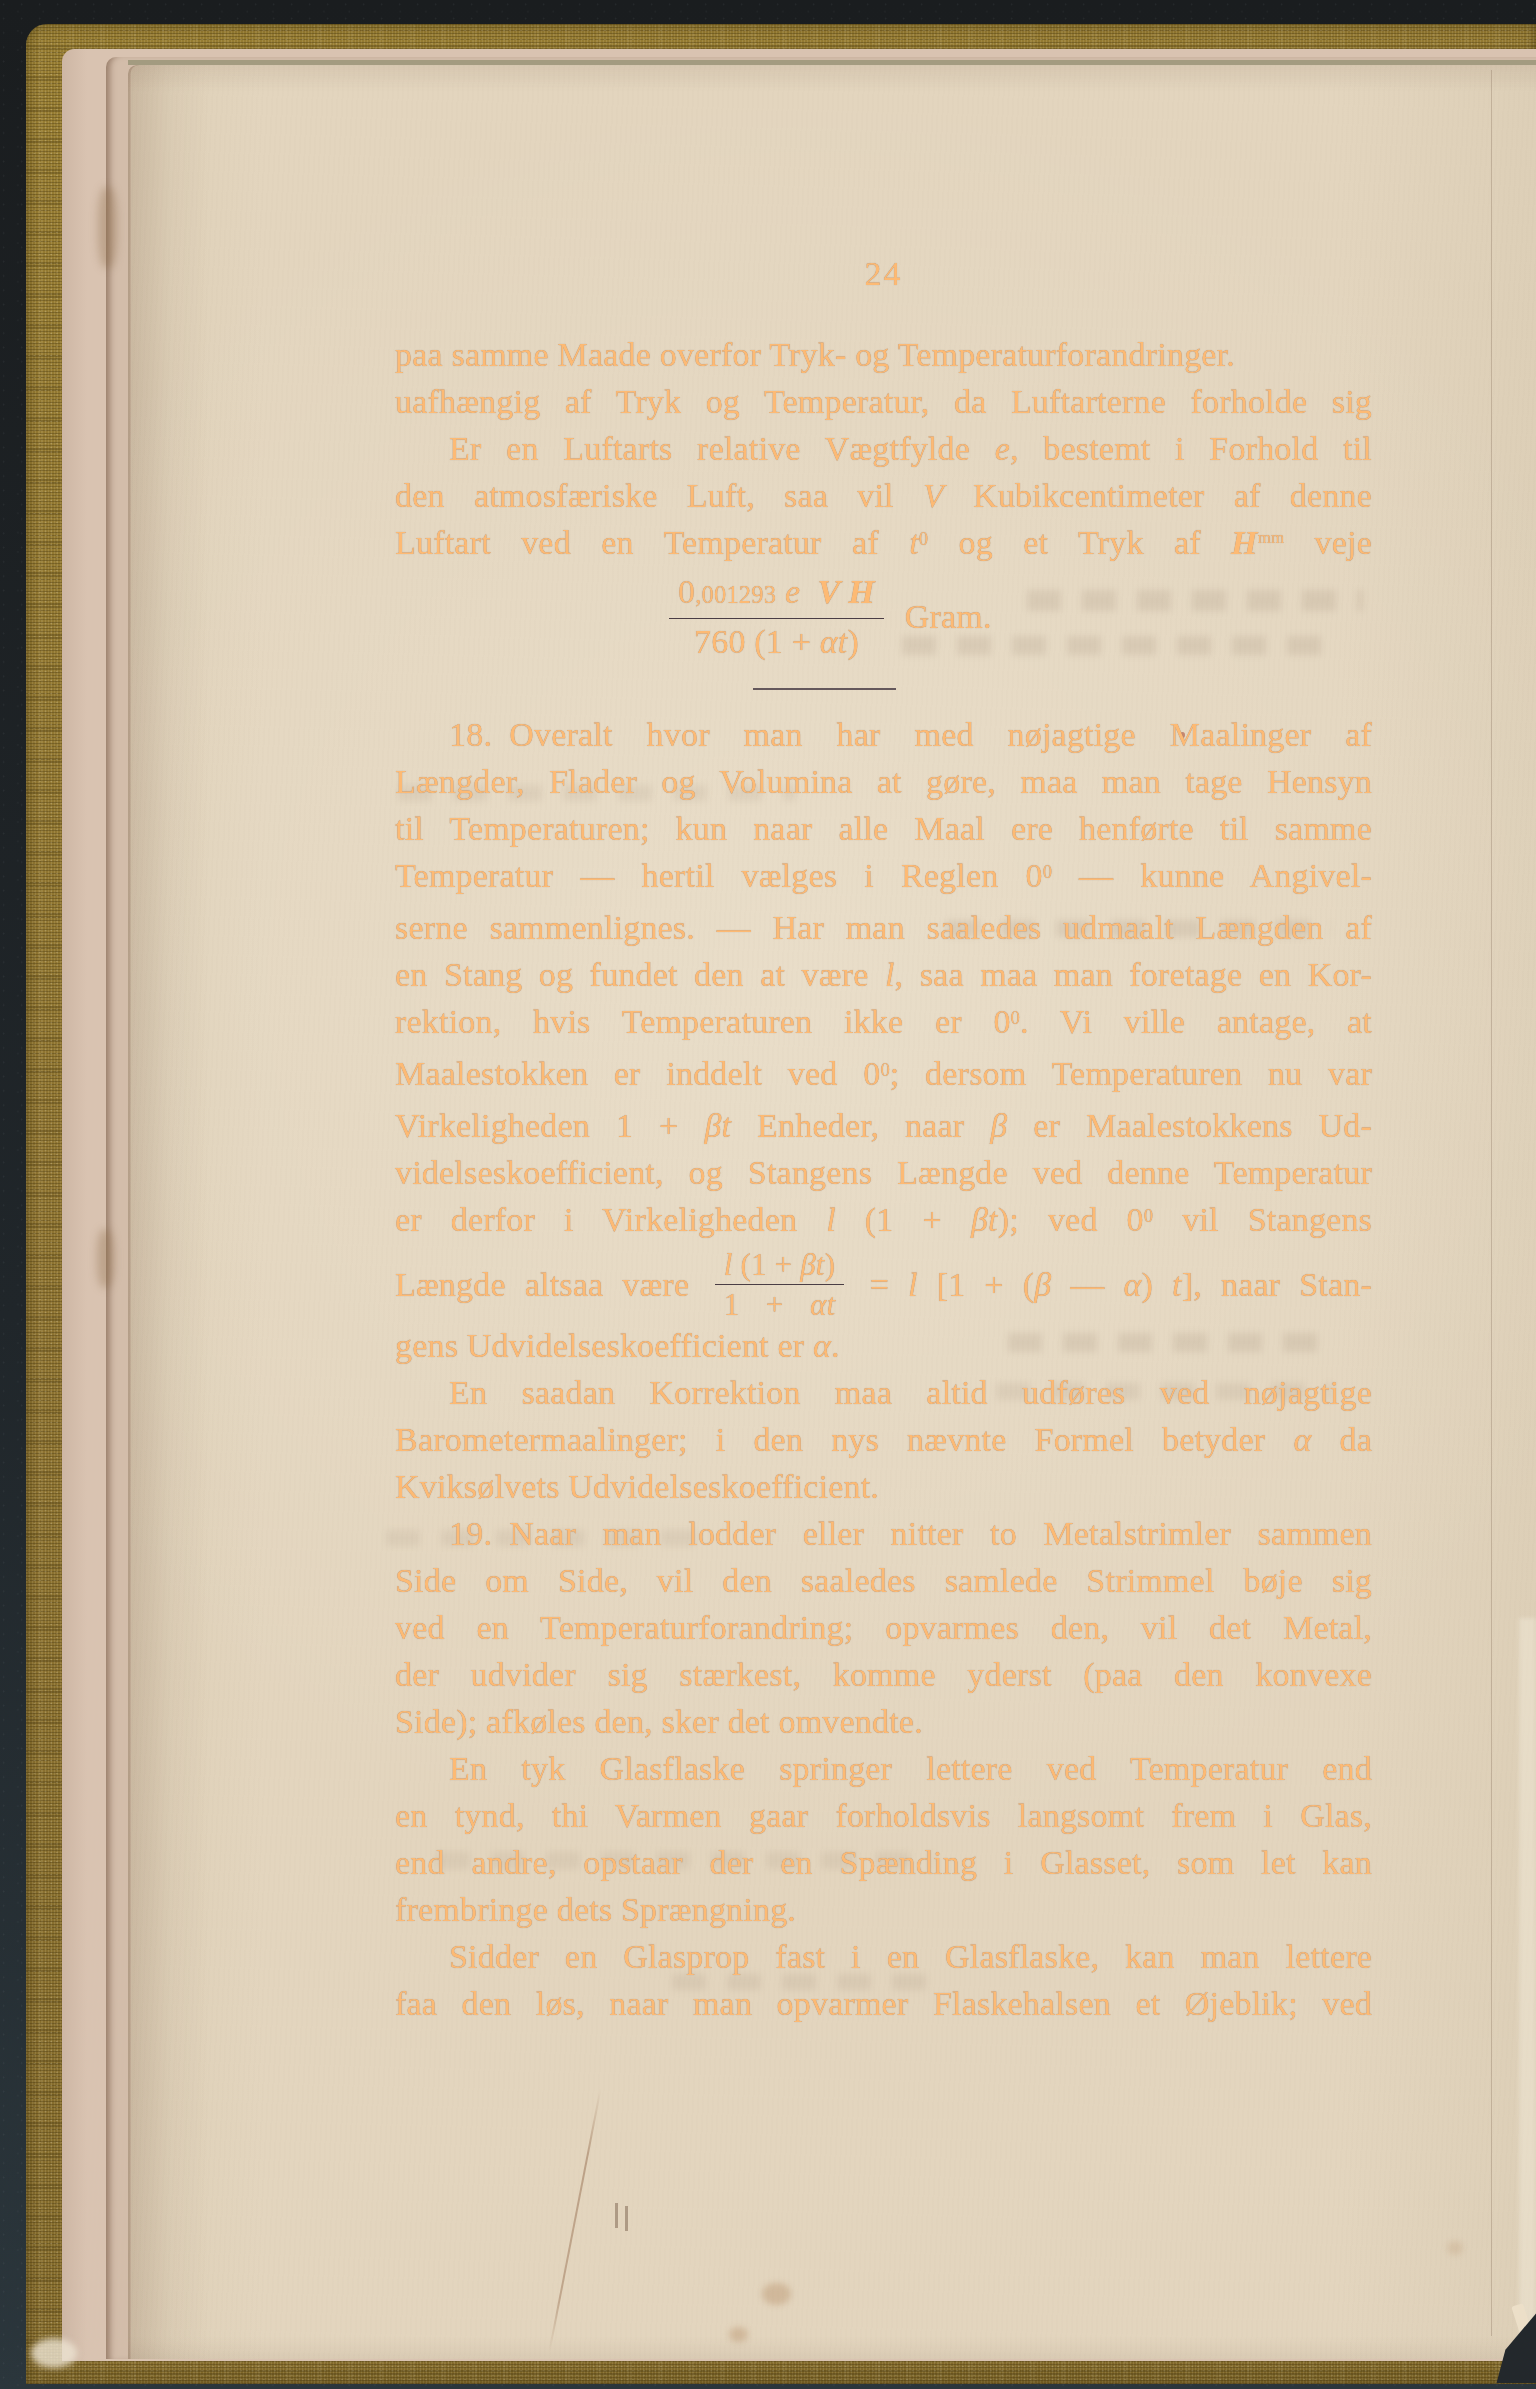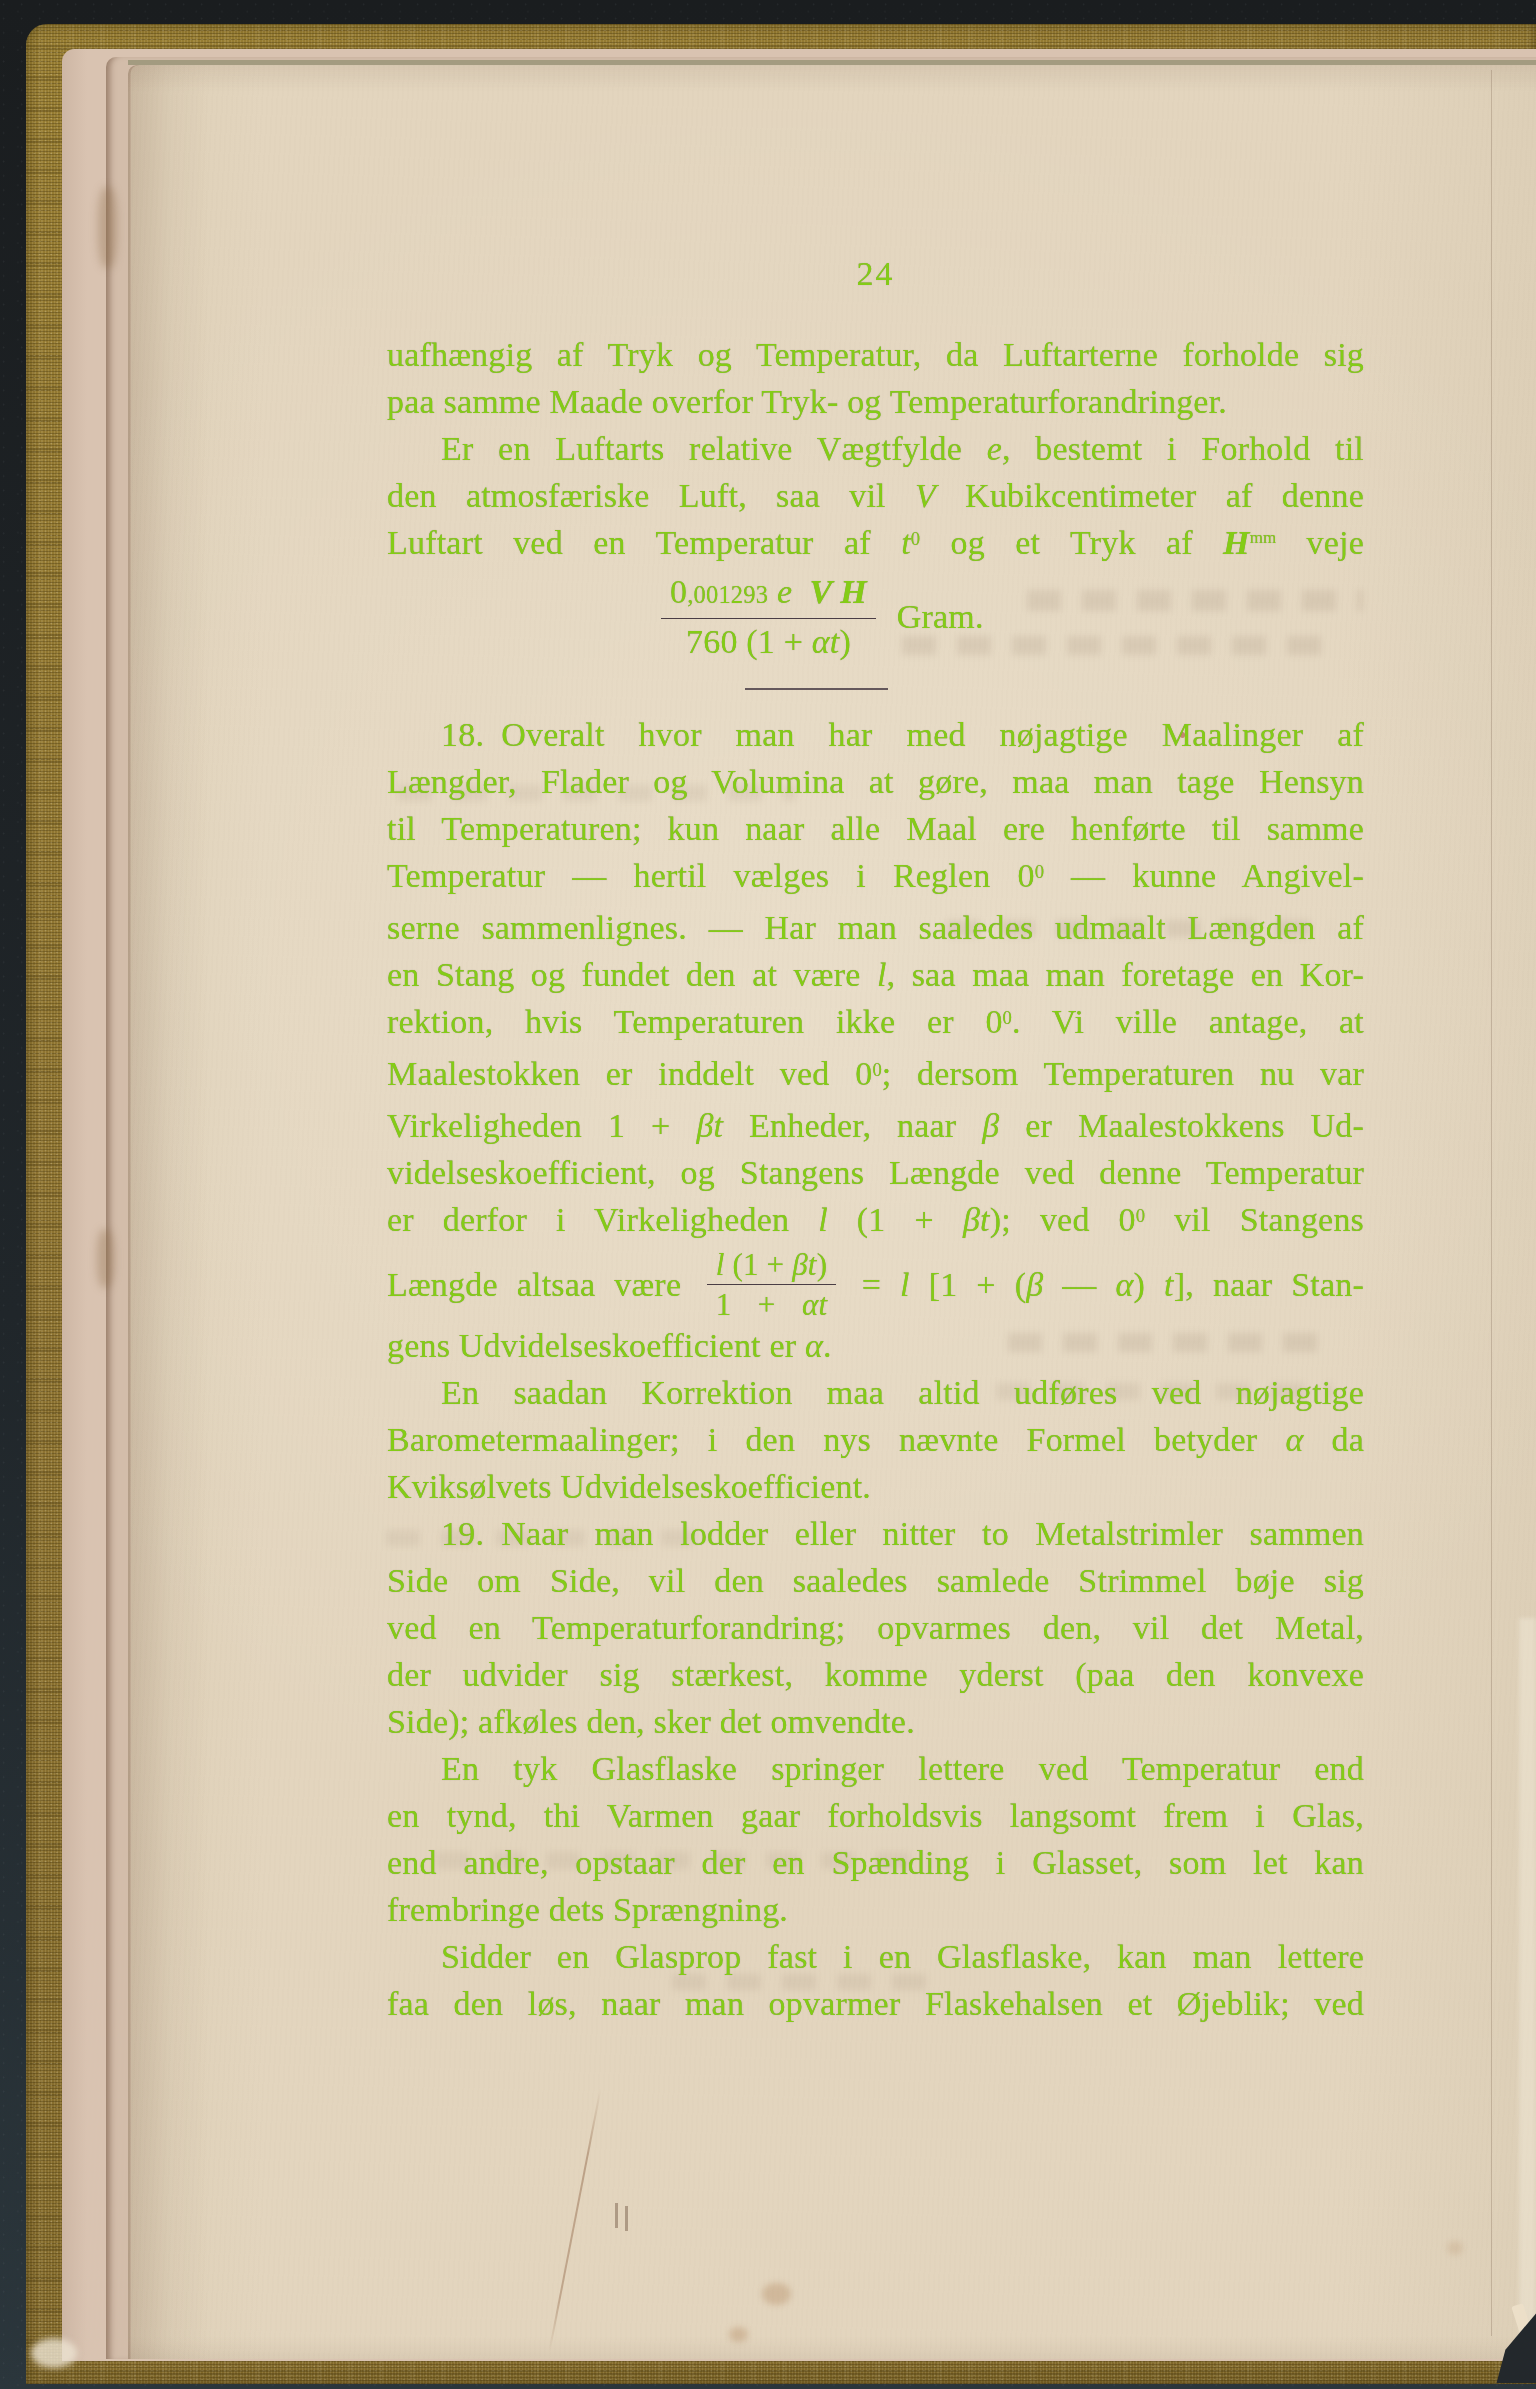--- a/index.html
+++ b/index.html
@@ -65,22 +65,22 @@
   .scratch{position:absolute;left:574px;top:2086px;width:1.9px;height:268px;
       transform:rotate(11deg);
       background:linear-gradient(rgba(150,110,80,0),rgba(150,110,80,.5) 25%,rgba(150,110,80,.45) 80%,rgba(150,110,80,0));}
   .tick{position:absolute;width:2.5px;height:25px;background:rgba(110,85,65,.45);filter:blur(0.4px);}
   .corner-wedge{position:absolute;right:0;bottom:5.6px;width:45px;height:70px;background:#23282c;
       clip-path:polygon(100% 0, 32% 52%, 12% 100%, 100% 100%);}
   .corner-sliver{position:absolute;right:6.2px;bottom:46px;width:12.4px;height:39px;
       background:#ecdfc8;transform:rotate(-18deg);border-radius:2.5px;}
 
   
-  .text-col{position:absolute;left:387px;top:250px;width:977px;
-      font-size:34px;line-height:47px;color:#84cc16;letter-spacing:0.2px;
+  .text-col{position:absolute;left:395px;top:250px;width:977px;
+      font-size:34px;line-height:47px;color:#fdba74;letter-spacing:0.2px;
       text-shadow:0 0 0.7px rgba(67,55,65,.55);}
   .page-number{text-align:center;letter-spacing:1.9px;margin-bottom:34px;}
   .para{margin:0;}
   .para.indent .line:first-child{text-indent:54px;}
   .line{text-align:justify;text-align-last:justify;}
   .line.left{text-align-last:left;}
 
   .s-i{font-style:italic;}
   .s-bi{font-style:italic;font-weight:bold;}
   .s-sup{font-size:.55em;position:relative;top:-.5em;letter-spacing:0;}
@@ -135,22 +135,22 @@
   <div class="tick" style="left:615px;top:2203px;"></div>
   <div class="tick" style="left:625px;top:2206px;"></div>
   <div class="threads"></div>
   <div class="corner-sliver"></div>
   <div class="corner-wedge"></div>
 
   <div class="text-col">
     <div class="page-number">24</div>
     <div class="flow">
         <div class="para">
+          <div class="line left"><span>paa samme Maade overfor Tryk- og Temperaturforandringer.</span></div>
           <div class="line"><span>uafhængig af Tryk og Temperatur, da Luftarterne forholde sig</span></div>
-          <div class="line left"><span>paa samme Maade overfor Tryk- og Temperaturforandringer.</span></div>
         </div>
         <div class="para indent">
           <div class="line"><span>Er en Luftarts relative Vægtfylde </span><span class="s-i">e</span><span>, bestemt i Forhold til</span></div>
           <div class="line"><span>den atmosfæriske Luft, saa vil </span><span class="s-i">V</span><span> Kubikcentimeter af denne</span></div>
           <div class="line"><span>Luftart ved en Temperatur af </span><span class="s-i">t</span><span class="s-sup">0</span><span> og et Tryk af </span><span class="s-bi">H</span><span class="s-supb">mm</span><span> veje</span></div>
         </div>
         <div class="formula">
           <span class="dfrac">
             <span class="fnum"><span>0</span><span class="s-small">,001293</span><span> </span><span class="s-i">e</span><span> </span><span class="s-bi">V H</span></span>
             <span class="fden"><span>760 (1 + </span><span class="s-i">αt</span><span>)</span></span>

